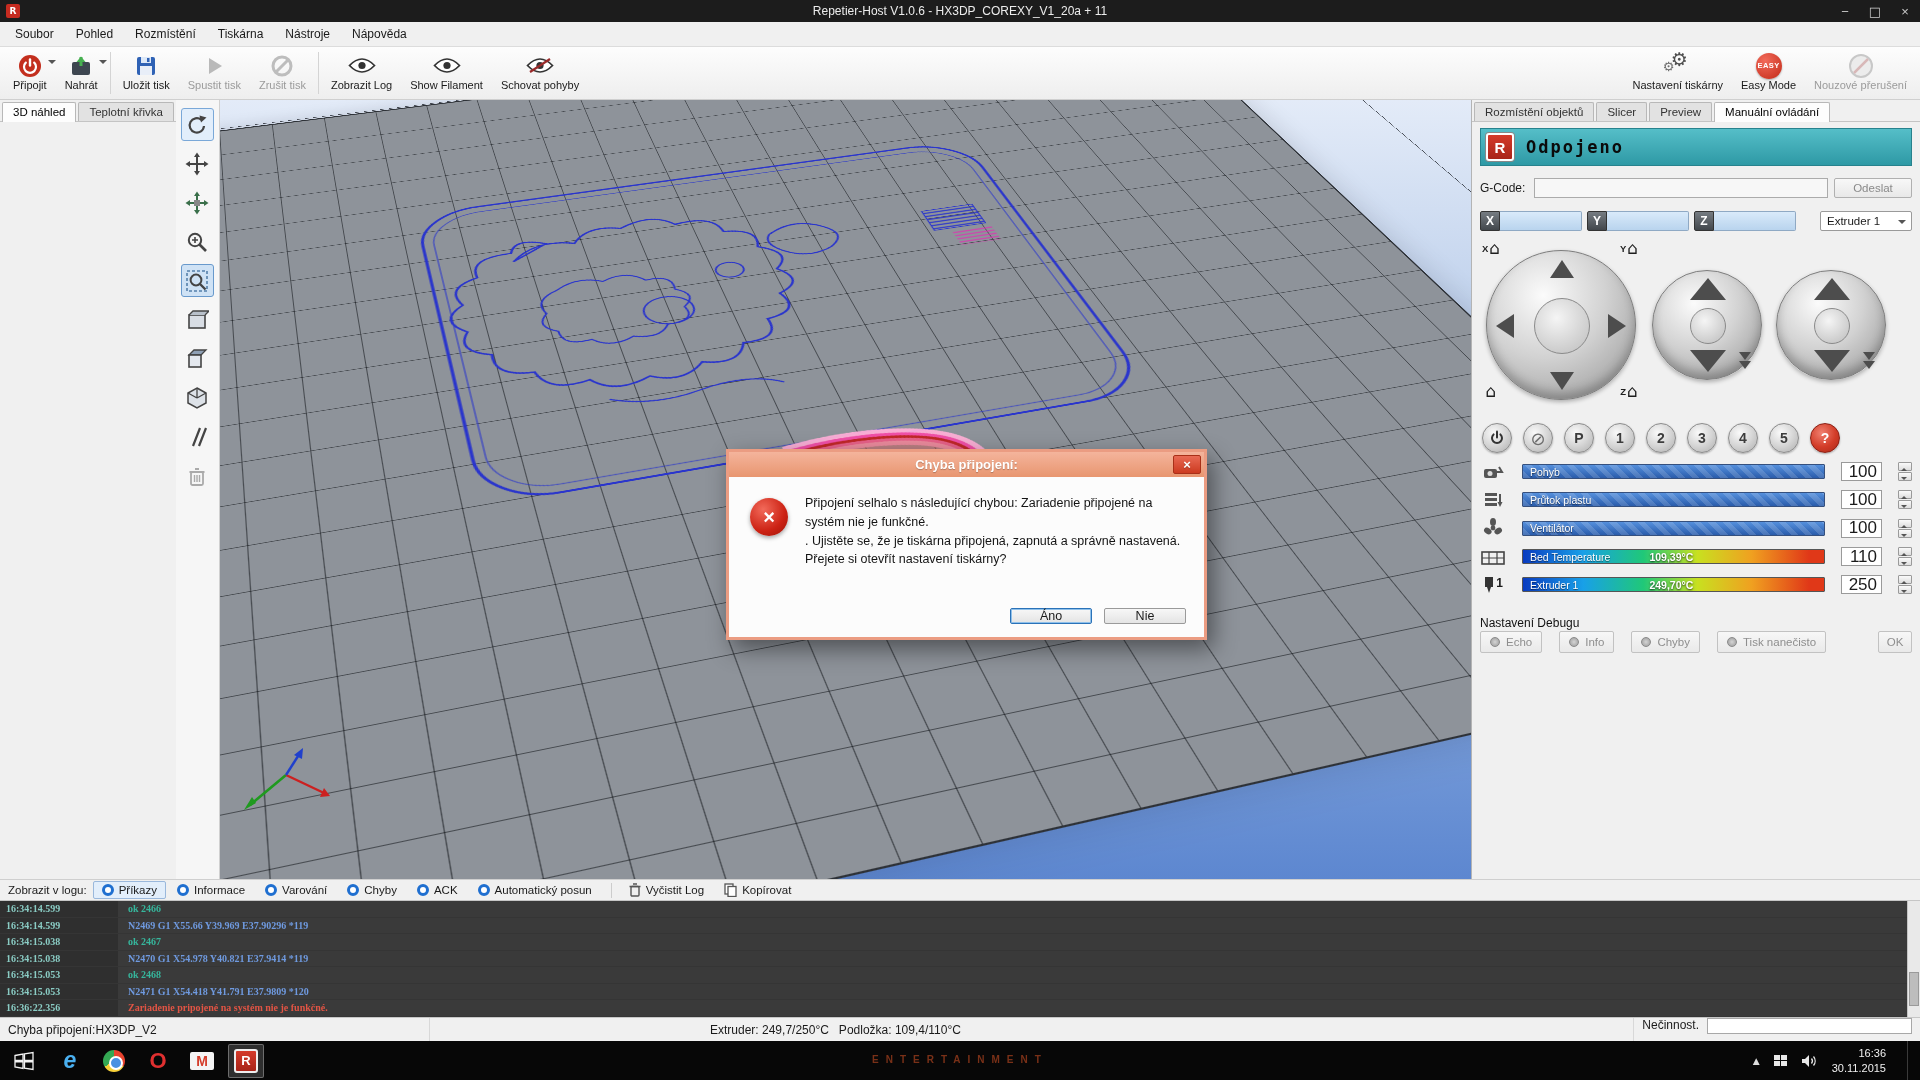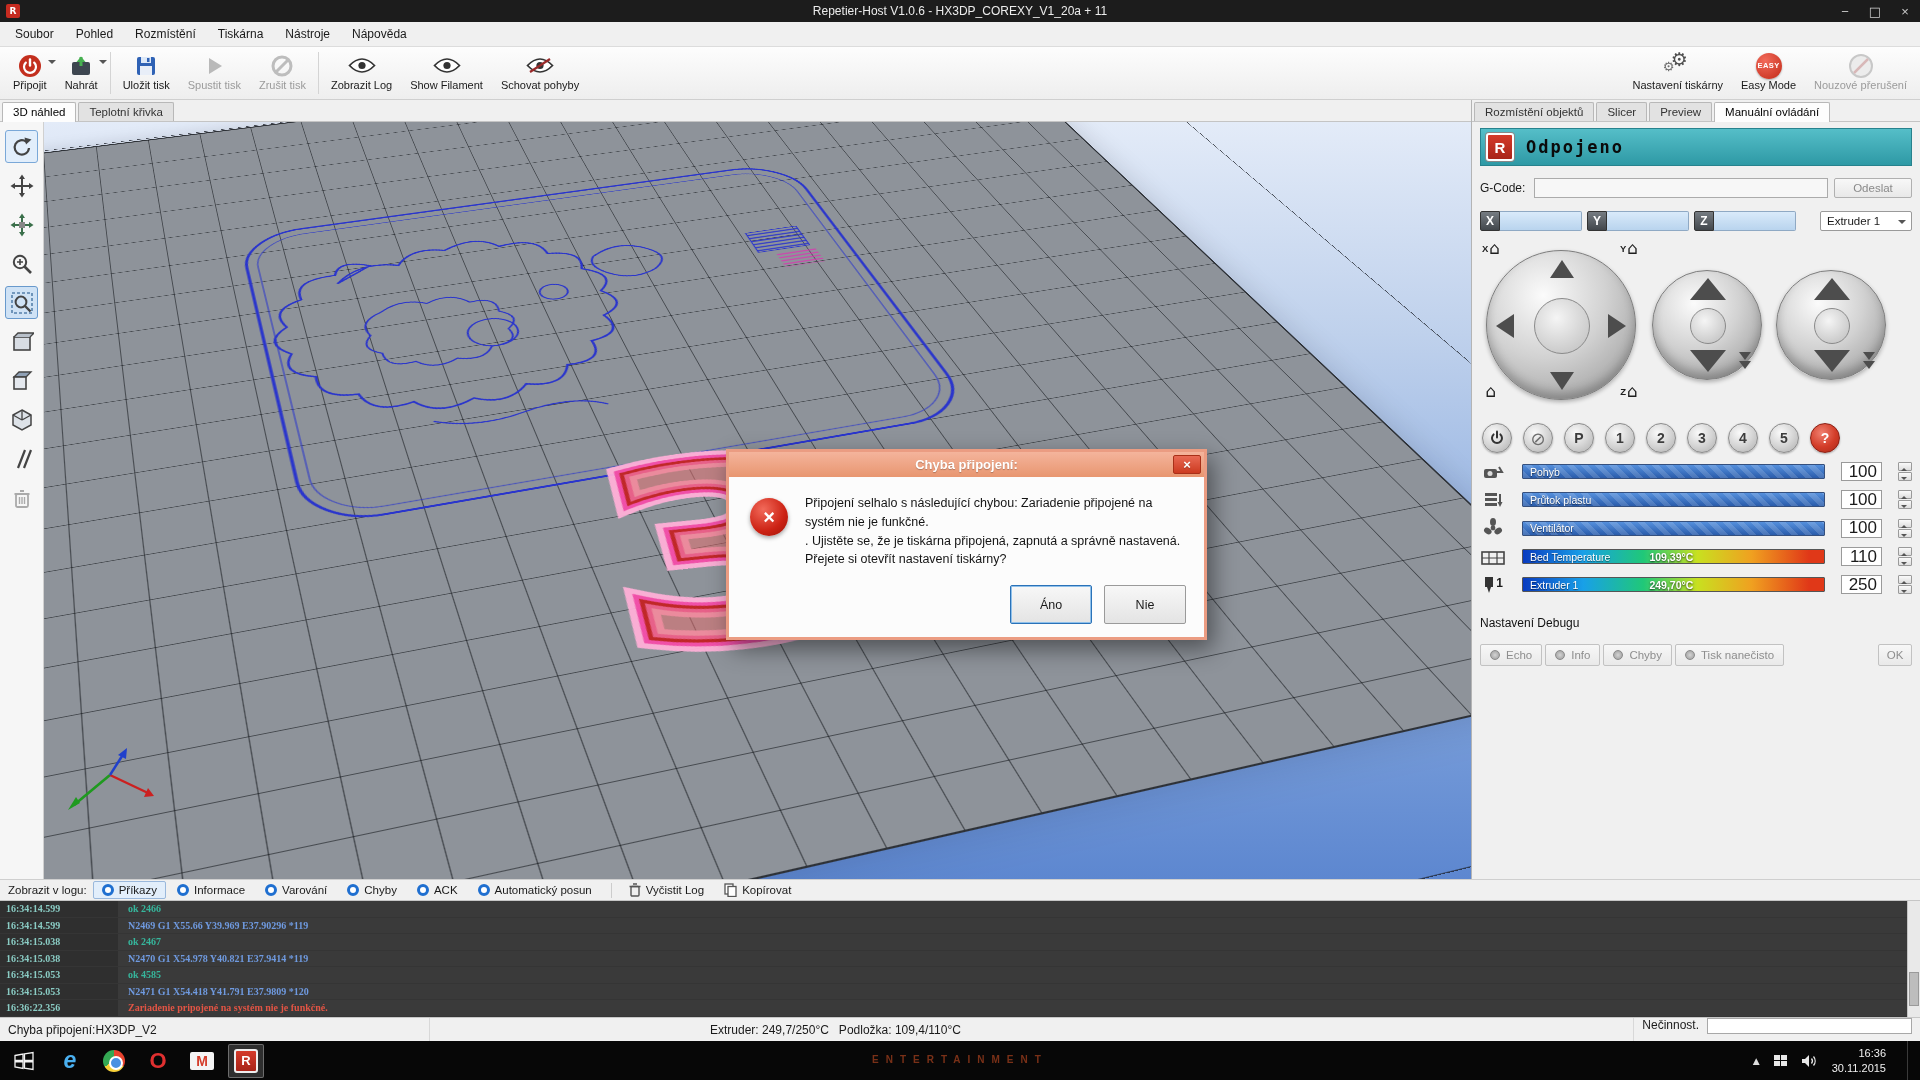--- a/index.html
+++ b/index.html
@@ -27,21 +27,21 @@
 .tsep{width:1px;background:#d4d4d4;margin:5px 3px}
 .tb-right{margin-left:auto;display:flex}
 .ddcaret{position:absolute;right:0px;top:13px;border:4px solid transparent;border-top-color:#555}
 .easy{width:26px;height:26px;border-radius:50%;background:radial-gradient(circle at 35% 30%,#f26a5a,#c22a18);color:#fff;font-size:7.5px;font-weight:bold;display:flex;align-items:center;justify-content:center;letter-spacing:.4px;box-shadow:0 1px 2px rgba(0,0,0,.3)}
 .gearwrap{position:relative;width:30px;height:26px}
 .gear1{position:absolute;left:8px;top:-2px;font-size:19px;color:#4e4e4e;line-height:1}
 .gear2{position:absolute;left:0px;top:8px;font-size:13px;color:#6e6e6e;line-height:1}
 
 
 .main{position:absolute;top:100px;left:0;right:0;height:779px;display:flex;z-index:10}
-.left-col{flex:1;display:flex;flex-direction:column;min-width:0}
+.left-col{flex:1;display:flex;min-width:0}
 .tabs{height:22px;background:#f0f0f0;display:flex;align-items:flex-end;padding-left:2px;border-bottom:1px solid #c4c4c4}
 .tab{padding:3px 10px 3px;border:1px solid #b8b8b8;border-bottom:none;background:#e2e2e2;margin-right:2px;font-size:11.5px;border-radius:2px 2px 0 0;color:#333}
 .tab.active{background:#fdfdfd;position:relative;top:1px;padding-bottom:4px;color:#000}
 .workspace{flex:1;display:flex;min-height:0}
 .tool-strip{width:44px;background:#f6f6f6;border-right:1px solid #d0d0d0;display:flex;flex-direction:column;align-items:center;padding-top:8px;gap:6px}
 .tsico{width:33px;height:33px;display:flex;align-items:center;justify-content:center;border:1px solid transparent;border-radius:3px}
 .tsico.sel{border-color:#7aa8d8;background:#e2eefb}
 .tsico.press{border-color:#6899cc;background:#cfe2f5}
 
 
@@ -106,21 +106,21 @@
 .track.temp{background:linear-gradient(90deg,#0a3cc0 0%,#18a0e8 20%,#20c878 40%,#c8e020 58%,#f0a020 76%,#e03818 95%);border-color:#555}
 .track .cur{position:absolute;left:42%;color:#fff;font-size:10.5px;font-weight:bold;text-shadow:0 1px 2px rgba(0,0,0,.75)}
 .vbox{width:41px;height:19px;border:1px solid #9a9a9a;background:#fff;font-size:17px;display:flex;align-items:center;justify-content:flex-end;padding-right:4px}
 .spin{width:14px;height:19px;display:flex;flex-direction:column;gap:1px}
 .spin b{flex:1;background:linear-gradient(#fafafa,#dedede);border:1px solid #9a9a9a;position:relative;border-radius:1px}
 .spin b::after{content:"";position:absolute;left:2px;top:2px;border:3px solid transparent;border-bottom-color:#555}
 .spin b.dn::after{border-bottom-color:transparent;border-top-color:#555;top:4px}
 
 
 .dbg-title{margin-top:22px;font-size:12px;color:#111}
-.dbg-row{display:flex;align-items:flex-end;margin-top:14px;gap:3px}
+.dbg-row{display:flex;align-items:flex-end;margin-top:1px;gap:17px}
 .dbtn{height:22px;border:1px solid #c2c2c2;background:linear-gradient(#f7f7f7,#e9e9e9);display:flex;align-items:center;gap:6px;padding:0 9px;color:#8e8e8e;font-size:11.5px;border-radius:2px}
 .gdot{width:10px;height:10px;border-radius:50%;background:radial-gradient(#d4d4d4,#9a9a9a);border:1px solid #8a8a8a}
 .okbtn{margin-left:auto;width:34px;height:22px;border:1px solid #c2c2c2;background:linear-gradient(#f7f7f7,#e9e9e9);display:flex;align-items:center;justify-content:center;color:#8e8e8e;font-size:11.5px;border-radius:2px}
 
 
 .log{position:absolute;top:879px;left:0;right:0;height:143px;z-index:12}
 .log-filters{height:22px;background:#f0f0f0;border-top:1px solid #cfcfcf;border-bottom:1px solid #c6c6c6;display:flex;align-items:center;padding-left:8px;font-size:11.5px}
 .lf-label{margin-right:6px}
 .lf{display:flex;align-items:center;gap:5px;padding:2px 8px;border:1px solid transparent;border-radius:2px;margin-right:2px}
 .lf.on{border-color:#9ab8dc;background:#e2eefb}
@@ -161,21 +161,21 @@
 .clock{text-align:right;font-size:11px;line-height:1.3;margin-left:2px;color:#f0f0f0}
 .showdesk{width:9px;height:39px;border-left:1px solid #3a3a3a;margin-left:8px}
 
 
 .dialog{position:absolute;left:726px;top:449px;width:481px;height:191px;background:#fcfcfc;border:3px solid #eb9c82;box-shadow:6px 9px 22px rgba(0,0,0,.45);z-index:50}
 .dlg-title{height:25px;background:linear-gradient(#f4b49c,#e89670);display:flex;align-items:center;justify-content:center;color:#fff;font-weight:bold;font-size:13px;position:relative;text-shadow:0 1px 1px rgba(0,0,0,.25)}
 .dlg-close{position:absolute;right:3px;top:3px;width:28px;height:19px;background:linear-gradient(#e86a54,#cc3a20);border:1px solid #a83018;border-radius:2px;color:#fff;display:flex;align-items:center;justify-content:center;font-size:13px;font-weight:bold}
 .dlg-body{position:relative;padding:17px 20px 0 76px;font-size:12.5px;line-height:1.5;color:#141414}
 .err-ic{position:absolute;left:21px;top:21px;width:38px;height:38px;border-radius:50%;background:radial-gradient(circle at 35% 30%,#f26a5a,#cc2214 60%,#9c1408);color:#fff;font-size:20px;font-weight:bold;display:flex;align-items:center;justify-content:center;box-shadow:0 2px 4px rgba(0,0,0,.35)}
 .dlg-btns{position:absolute;right:18px;bottom:13px;display:flex;gap:12px}
-.dlg-btn{width:82px;height:39px;display:flex;align-items:center;justify-content:center;font-size:12.5px;background:linear-gradient(#f7f7f7,#e4e4e4);border:1px solid #9a9a9a;border-radius:2px}
+.dlg-btn{width:82px;height:16px;display:flex;align-items:center;justify-content:center;font-size:12.5px;background:linear-gradient(#f7f7f7,#e4e4e4);border:1px solid #9a9a9a;border-radius:2px}
 .dlg-btn.primary{border:1px solid #2a72b8;box-shadow:inset 0 0 0 1px #8fc0ea}
 </style>
 </head>
 <body>
 
 <div class="screen">
 
   <div class="titlebar">
     <div class="app-badge glyph">R</div>
     <div class="tb-title">Repetier-Host V1.0.6 - HX3DP_COREXY_V1_20a + 11</div>
@@ -695,21 +695,21 @@
       <div class="lr ok">
           <span class="t">16:34:15.038</span>
           <span class="m">ok 2467</span>
         </div>
       <div class="lr cmd">
           <span class="t">16:34:15.038</span>
           <span class="m">N2470 G1 X54.978 Y40.821 E37.9414 *119</span>
         </div>
       <div class="lr ok">
           <span class="t">16:34:15.053</span>
-          <span class="m">ok 4585</span>
+          <span class="m">ok 2468</span>
         </div>
       <div class="lr cmd">
           <span class="t">16:34:15.053</span>
           <span class="m">N2471 G1 X54.418 Y41.791 E37.9809 *120</span>
         </div>
       <div class="lr err">
           <span class="t">16:36:22.356</span>
           <span class="m">Zariadenie pripojené na systém nie je funkčné.</span>
         </div>
       <div class="vscroll">

